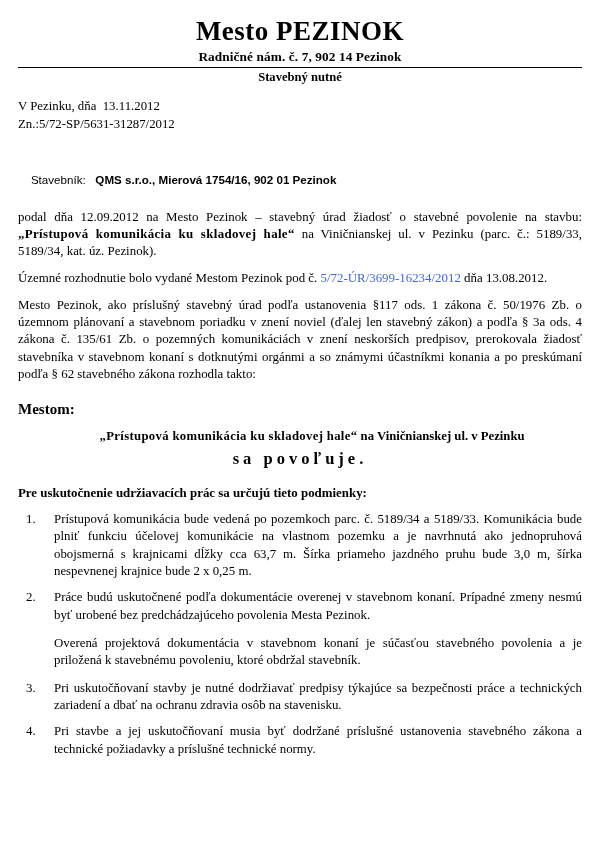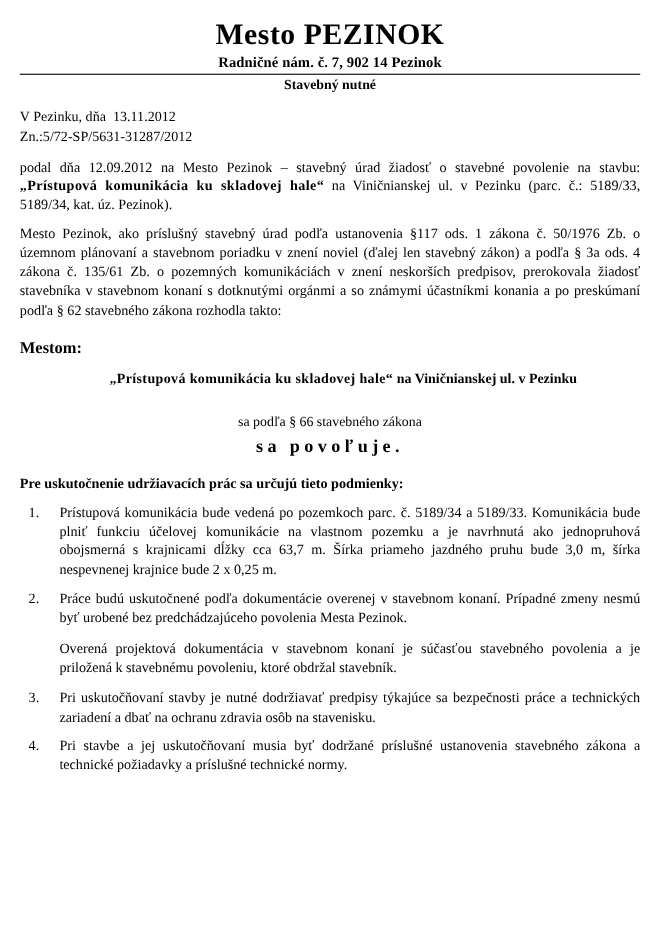--- a/index.html
+++ b/index.html
@@ -170,32 +170,35 @@
   <div class="org-address">Radničné nám. č. 7, 902 14 Pezinok</div>
   <hr class="header-rule">
   <div class="org-dept">Stavebný nutné</div>
 
   <div class="meta">
     <div>V Pezinku, dňa  13.11.2012</div>
     <div>Zn.:5/72-SP/5631-31287/2012</div>
   </div>
 
 
+  <div class="applicant">
+    <span>Stavebník:</span><span>&nbsp;&nbsp;&nbsp;</span><span class="val">QMS s.r.o., Mierová 1754/16, 902 01 Pezinok</span>
+  </div>
 
   <p class="body"><span>podal dňa 12.09.2012 na Mesto Pezinok – stavebný úrad žiadosť o stavebné povolenie na stavbu: </span><span class="quoted">„Prístupová komunikácia ku skladovej hale“</span><span> na Viničnianskej ul. v Pezinku (parc. č.: 5189/33, 5189/34, kat. úz. Pezinok).</span></p>
 
+  <p class="body"><span>Územné rozhodnutie bolo vydané Mestom Pezinok pod č. </span><span class="link">5/72-ÚR/3699-16234/2012</span><span> dňa 13.08.2012.</span></p>
 
   <p class="body tight">Mesto Pezinok, ako príslušný stavebný úrad podľa ustanovenia §117 ods. 1 zákona č. 50/1976 Zb. o územnom plánovaní a stavebnom poriadku v znení noviel (ďalej len stavebný zákon) a podľa  § 3a ods. 4 zákona č. 135/61 Zb. o pozemných komunikáciách v znení neskorších predpisov, prerokovala žiadosť stavebníka v stavebnom konaní s dotknutými orgánmi a so známymi účastníkmi konania  a po preskúmaní  podľa § 62 stavebného zákona rozhodla takto:</p>
 
   <div class="section-head">Mestom:</div>
 
   <div class="stavba-name"><span class="quoted">„Prístupová komunikácia ku skladovej hale“</span><span> na Viničnianskej ul. v Pezinku</span></div>
 
 
-  <div class="law-line">sa podľa § 66 stavebného zákona</div>
   <div class="grant-line">sa povoľuje.</div>
 
   <div class="cond-head">Pre uskutočnenie udržiavacích prác sa určujú tieto podmienky:</div>
 
   <ol class="conditions">
     <li>
       <span class="li-num">1.</span>
       <span> Prístupová komunikácia bude vedená po pozemkoch parc. č. 5189/34 a 5189/33. Komunikácia bude plniť funkciu účelovej komunikácie na vlastnom pozemku a je navrhnutá ako jednopruhová obojsmerná s krajnicami dĺžky cca 63,7 m. Šírka priameho jazdného pruhu bude 3,0 m, šírka nespevnenej krajnice bude 2 x 0,25 m.</span>
     </li>
     <li>

